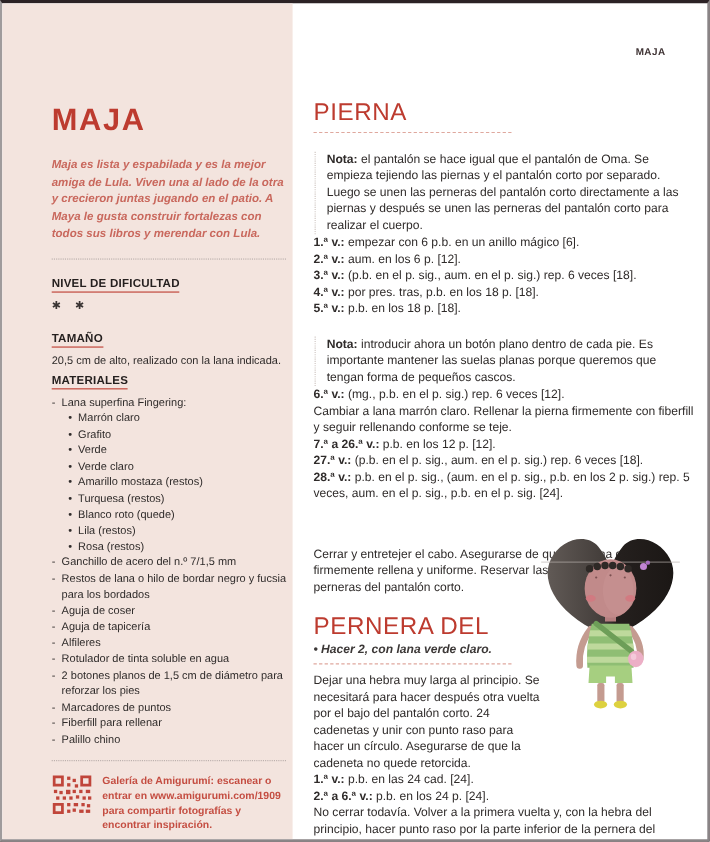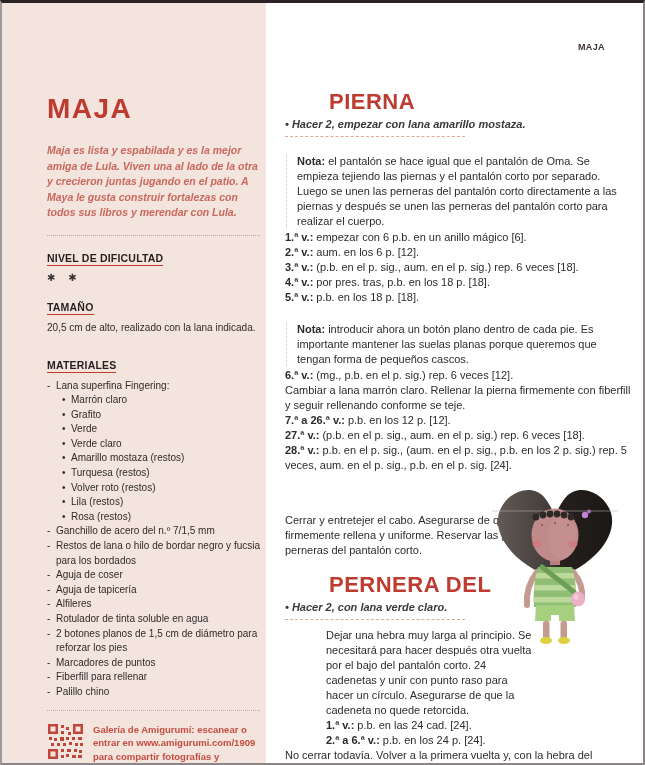--- a/index.html
+++ b/index.html
@@ -33,45 +33,45 @@
     font-weight:bold;margin-bottom:14px;width:215px;
   }
   .dotsep{border-top:1.5px dotted #b5aaa7;margin:10px 0 12px 0;width:213px;}
   .sb-h{
     display:inline-block;color:#241f1e;font-size:10.5px;font-weight:bold;
     border-bottom:1.5px solid var(--accent-red);padding-bottom:1px;margin-bottom:6px;
     letter-spacing:.2px;
     text-align:right;
   }
   .stars{color:#3a3433;font-size:10px;letter-spacing:5px;margin-bottom:14px;}
-  .sb-text{color:var(--body-text);font-size:10px;line-height:14px;margin-bottom:20px;width:215px;}
+  .sb-text{color:var(--body-text);font-size:10px;line-height:14px;margin-bottom:0;width:215px;}
   .mat-list{list-style:none;width:216px;margin-bottom:6px;}
   .mat-list li{
     position:relative;color:var(--body-text);font-size:10px;line-height:14.6px;
     padding-left:9px;
   }
   .mat-list li .pfx{position:absolute;left:0;top:0;}
   .mat-list li.bullet{margin-left:15px;}
   .gallery{display:flex;align-items:flex-start;margin-top:12px;}
   .qr{flex:0 0 auto;margin-right:9px;}
   .gal-text{
     color:var(--qr-red);font-size:9.5px;line-height:13.5px;font-weight:bold;width:172px;
   }
   
   .main{position:absolute;left:283px;top:86px;width:348px;}
-  .h1{color:var(--accent-red);font-size:22px;font-weight:bold;letter-spacing:.5px;line-height:25px;margin-left:44px;}
+  .h1{color:var(--accent-red);font-size:22px;font-weight:normal;letter-spacing:.5px;line-height:25px;}
   .subtitle{color:#3c3837;font-size:11px;font-style:italic;font-weight:bold;margin-top:4px;}
   .pinksep{border-top:1px dashed #dfa89e;width:180px;margin:6px 0 8px 0;}
   .body-txt{color:var(--body-text);font-size:11px;line-height:15px;}
   .nota{
     border-left:1.5px dotted #ccc2be;padding-left:10px;margin:17px 0 1px 1px;
   }
   .row b{margin-right:3px;}
   .section2{margin-top:14px;}
-  .narrow{width:212px;margin-left:41px;}
+  .narrow{width:212px;}
   .pagenum{
     position:absolute;right:38px;top:760px;color:var(--page-number);
     font-size:13px;letter-spacing:.5px;
   }
   .edge-label{
     position:absolute;right:38px;top:39px;color:#3f3334;font-size:9px;font-weight:bold;
     letter-spacing:.4px;
   }
   .doll{position:absolute;left:478px;top:466px;width:150px;height:180px;}
 </style>
@@ -98,21 +98,21 @@
     <div>
       <span class="sb-h">MATERIALES</span>
       <ul class="mat-list">
         <li><span class="pfx">-</span><span>Lana superfina Fingering:</span></li>
         <li class="bullet"><span class="pfx">•</span><span>Marrón claro</span></li>
         <li class="bullet"><span class="pfx">•</span><span>Grafito</span></li>
         <li class="bullet"><span class="pfx">•</span><span>Verde</span></li>
         <li class="bullet"><span class="pfx">•</span><span>Verde claro</span></li>
         <li class="bullet"><span class="pfx">•</span><span>Amarillo mostaza (restos)</span></li>
         <li class="bullet"><span class="pfx">•</span><span>Turquesa (restos)</span></li>
-        <li class="bullet"><span class="pfx">•</span><span>Volver roto (restos)</span></li>
+        <li class="bullet"><span class="pfx">•</span><span>Blanco roto (quede)</span></li>
         <li class="bullet"><span class="pfx">•</span><span>Lila (restos)</span></li>
         <li class="bullet"><span class="pfx">•</span><span>Rosa (restos)</span></li>
         <li><span class="pfx">-</span><span>Ganchillo de acero del n.º 7/1,5 mm</span></li>
         <li><span class="pfx">-</span><span>Restos de lana o hilo de bordar negro y fucsia para los bordados</span></li>
         <li><span class="pfx">-</span><span>Aguja de coser</span></li>
         <li><span class="pfx">-</span><span>Aguja de tapicería</span></li>
         <li><span class="pfx">-</span><span>Alfileres</span></li>
         <li><span class="pfx">-</span><span>Rotulador de tinta soluble en agua</span></li>
         <li><span class="pfx">-</span><span>2 botones planos de 1,5 cm de diámetro para reforzar los pies</span></li>
         <li><span class="pfx">-</span><span>Marcadores de puntos</span></li>
@@ -156,21 +156,20 @@
         </g>
       </svg>
       <div class="gal-text"><b>Galería de Amigurumí:</b><span> escanear o entrar en www.amigurumi.com/1909 para compartir fotografías y encontrar inspiración.</span></div>
     </div>
   </div>
 
   <div class="main">
 
     <div>
       <div class="h1">PIERNA</div>
-      <div class="subtitle">• Hacer 2, empezar con lana amarillo mostaza.</div>
       <div class="pinksep"></div>
 
       <div class="body-txt nota"><b>Nota:</b><span> el pantalón se hace igual que el pantalón de Oma. Se empieza tejiendo las piernas y el pantalón corto por separado. Luego se unen las perneras del pantalón corto directamente a las piernas y después se unen las perneras del pantalón corto para realizar el cuerpo.</span></div>
 
       <div class="body-txt row"><b>1.ª v.:</b><span>empezar con 6 p.b. en un anillo mágico [6].</span></div>
       <div class="body-txt row"><b>2.ª v.:</b><span>aum. en los 6 p. [12].</span></div>
       <div class="body-txt row"><b>3.ª v.:</b><span>(p.b. en el p. sig., aum. en el p. sig.) rep. 6 veces [18].</span></div>
       <div class="body-txt row"><b>4.ª v.:</b><span>por pres. tras, p.b. en los 18 p. [18].</span></div>
       <div class="body-txt row"><b>5.ª v.:</b><span>p.b. en los 18 p. [18].</span></div>
 

